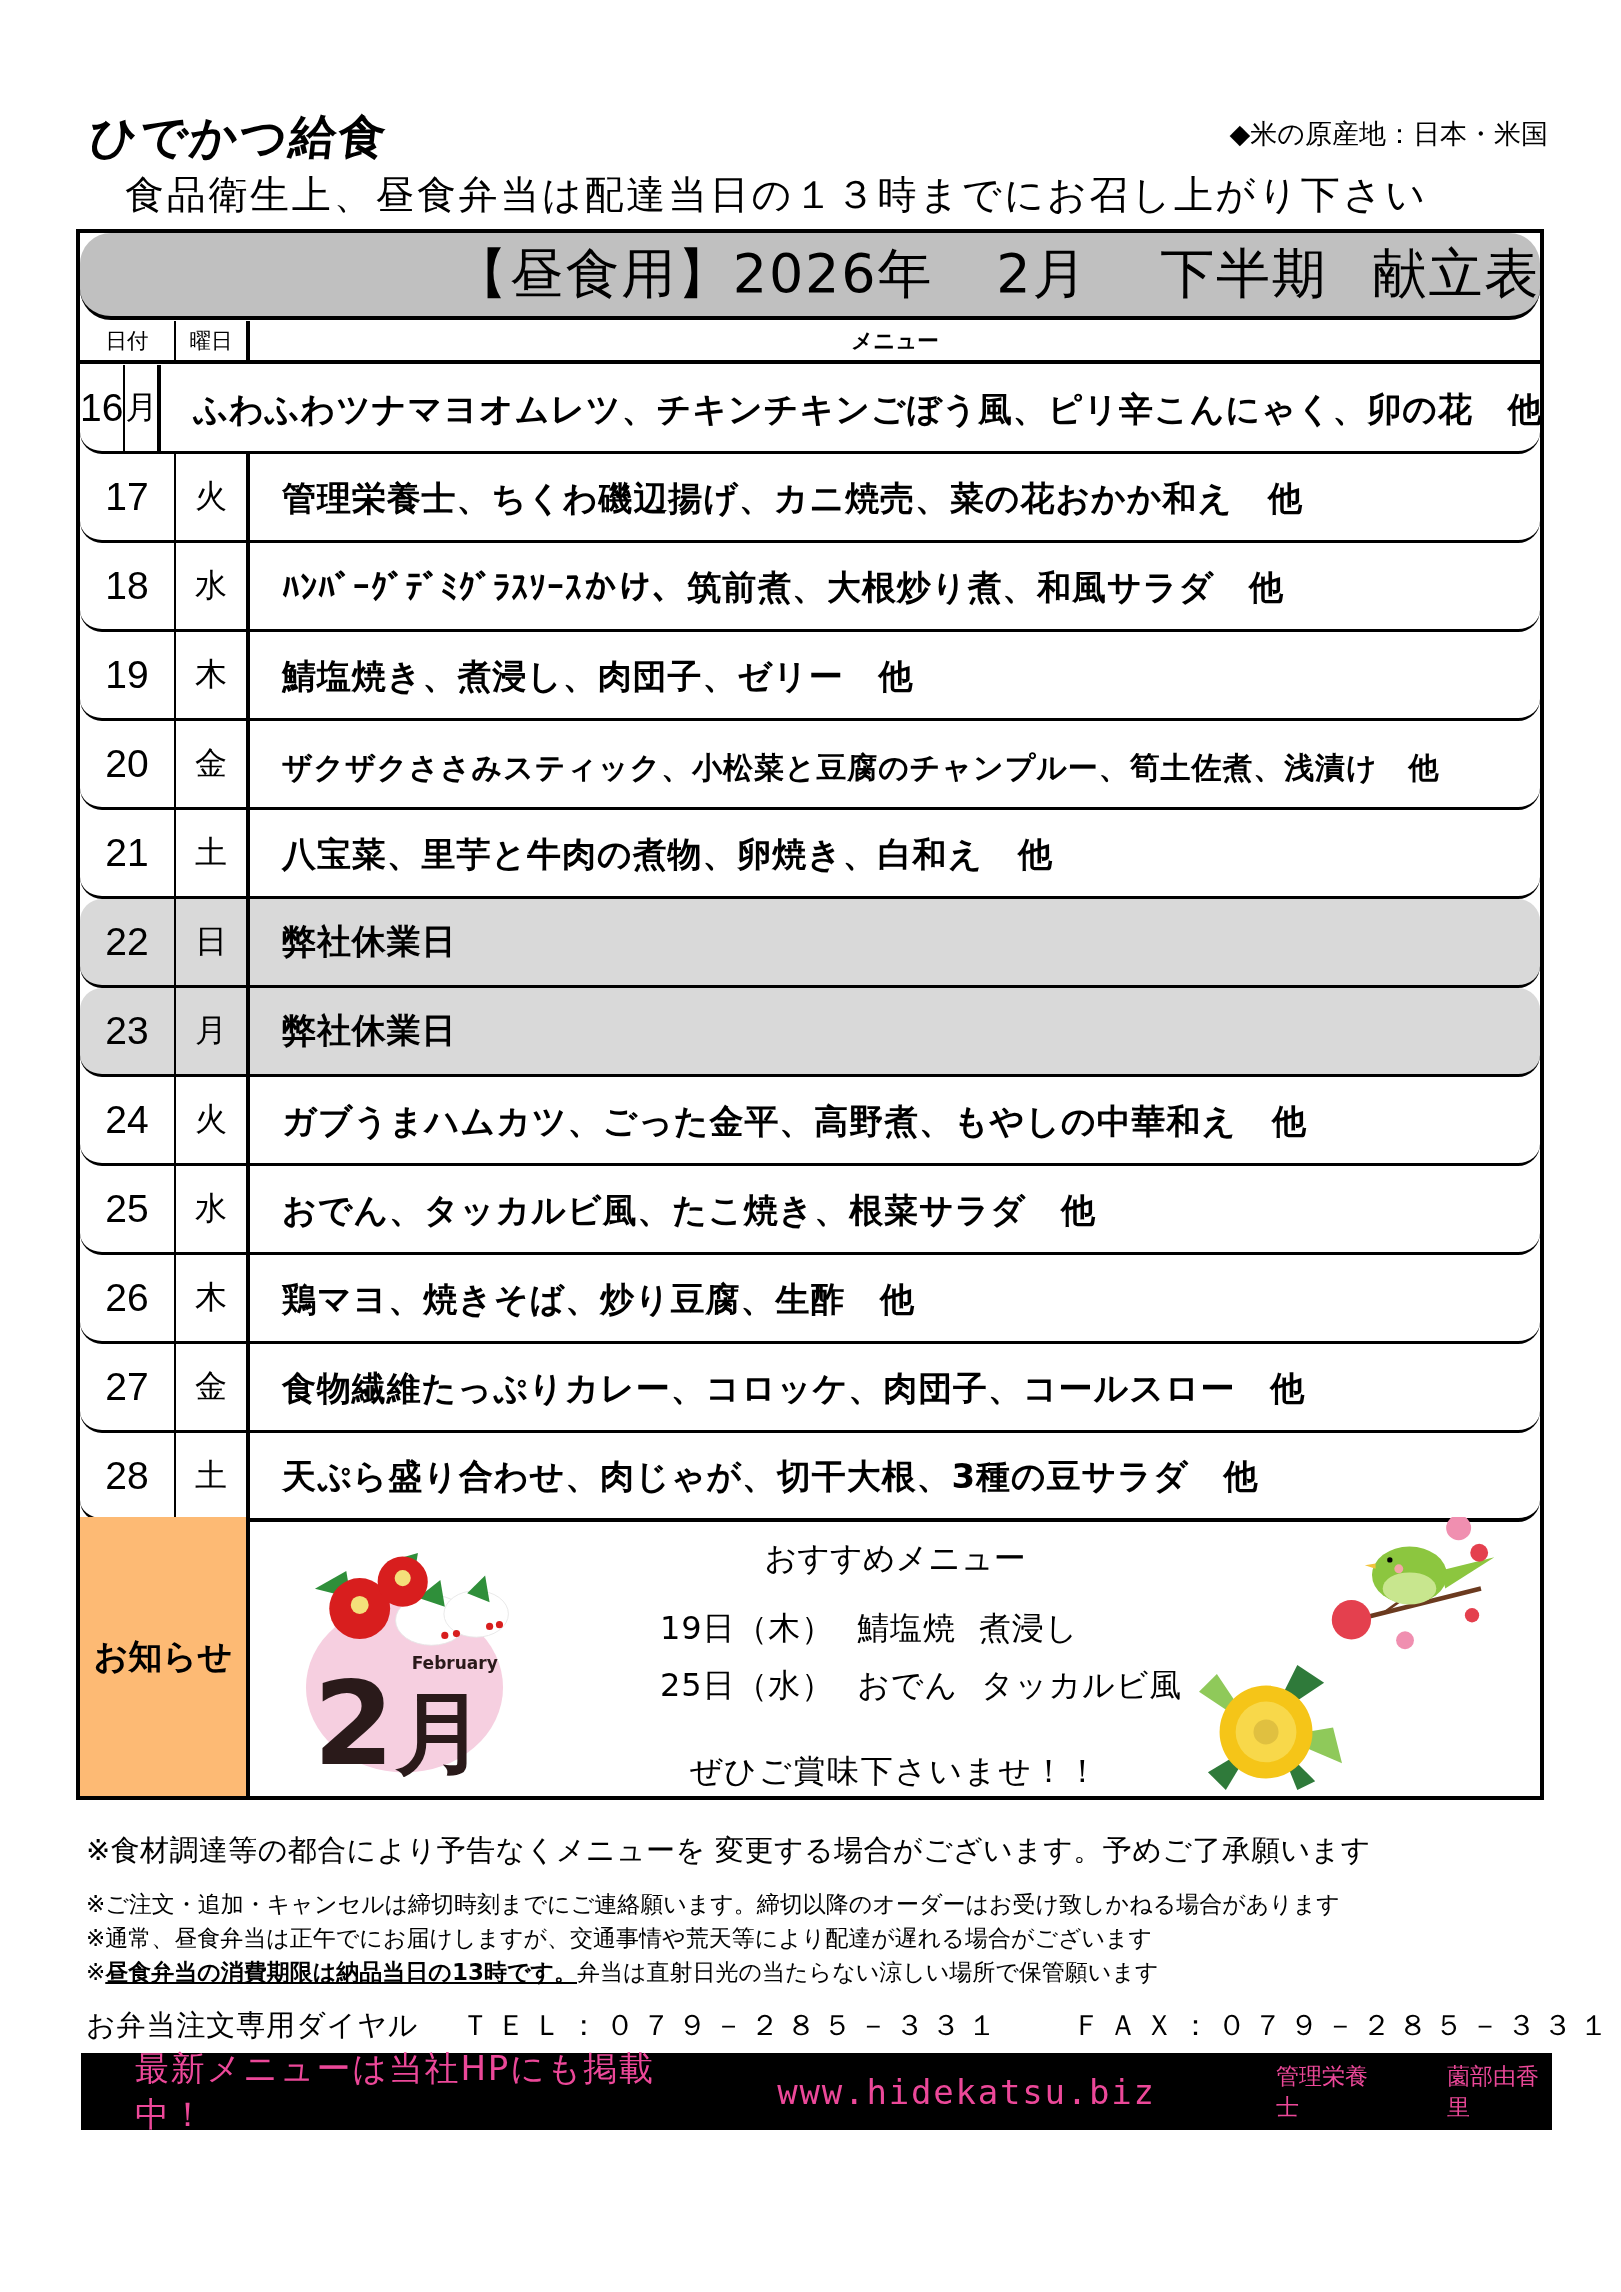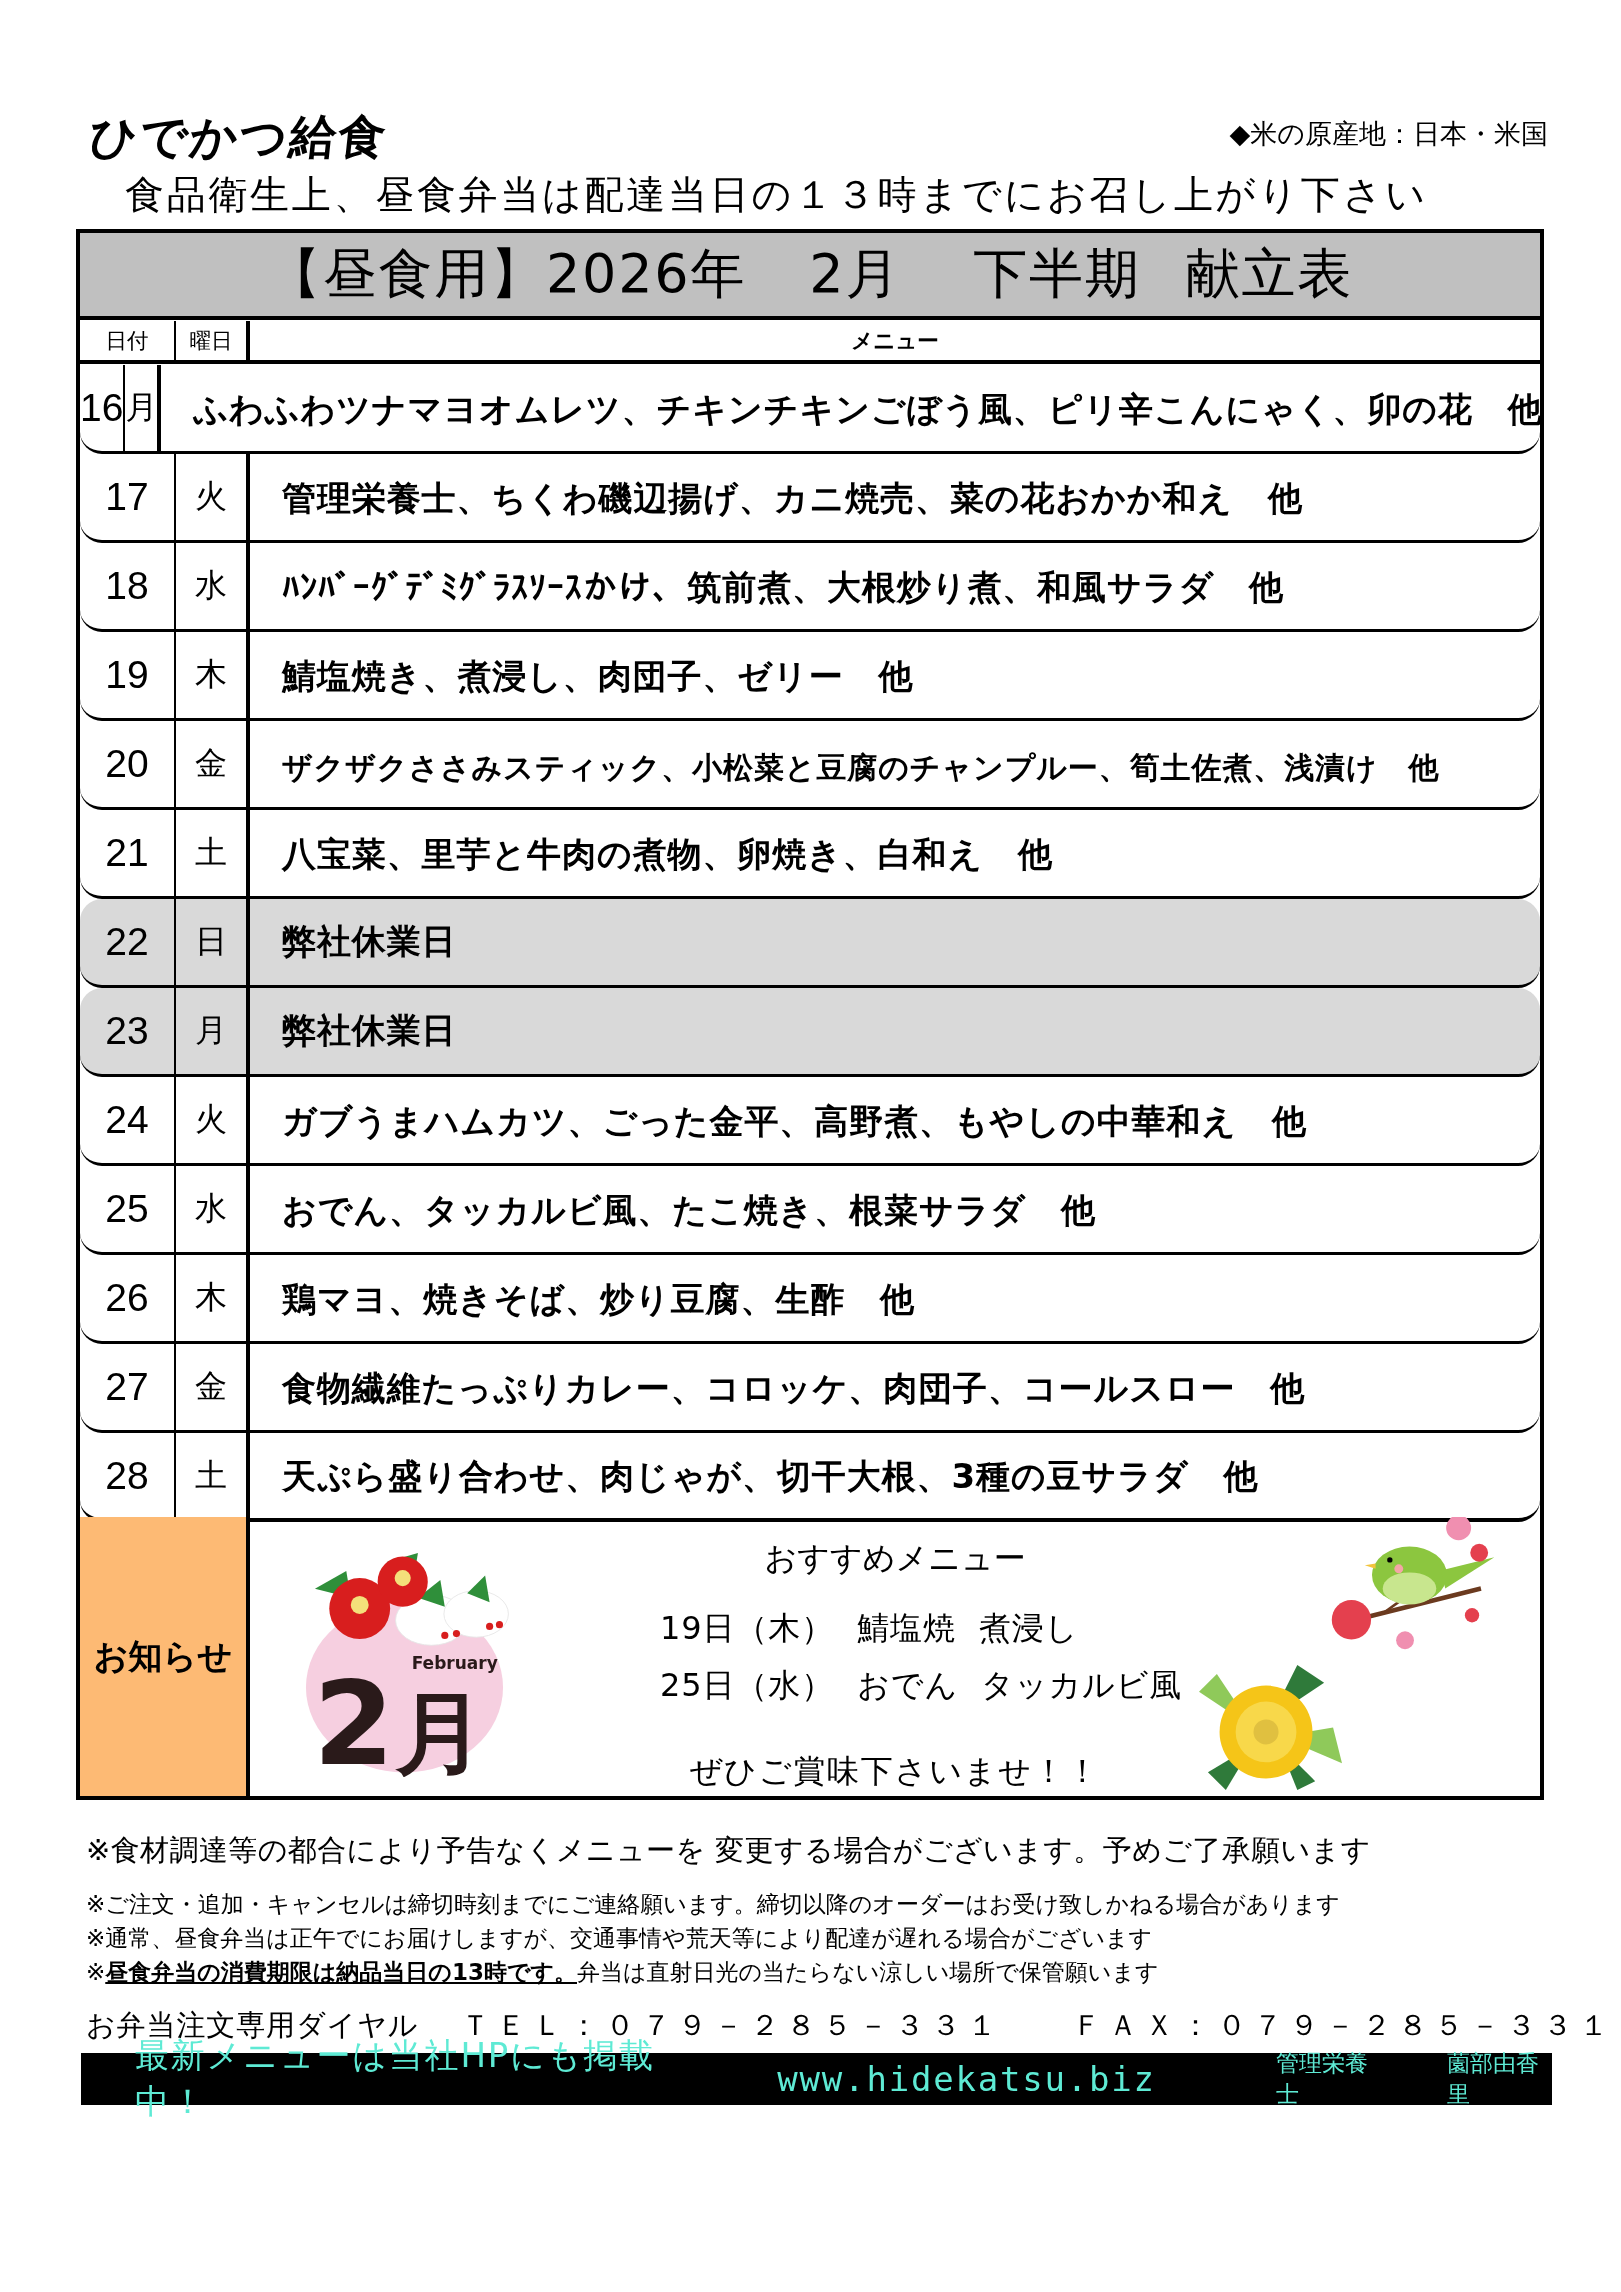--- a/index.html
+++ b/index.html
@@ -7,22 +7,22 @@
          font-family:"DejaVu Sans","Liberation Sans",sans-serif; color:#000; }
 
   .brand { position:absolute; left:90px; top:106px; font-size:47px; font-weight:900;
            letter-spacing:1.8px; transform:skewX(-6deg); font-family:"DejaVu Sans",sans-serif; }
   .origin { position:absolute; right:73px; top:116px; font-size:27px; }
   .subtitle { position:absolute; left:125px; top:168px; font-size:39px; letter-spacing:2.7px; }
 
   .sheet { position:absolute; left:76px; top:229px; width:1468px; height:1571px;
            border:4.5px solid #000; box-sizing:border-box; }
   .title-bar { position:absolute; left:0; top:0; right:0; height:83px; background:#c0c0c0;
-               border-bottom:4.5px solid #000; display:flex; align-items:center; justify-content:center;
-               font-size:54px; letter-spacing:1.8px; }
+               border-bottom:4.5px solid #000; display:flex; align-items:center; justify-content:flex-end;
+               font-size:54px; letter-spacing:1.8px;border-radius:31px; }
   .title-bar span { display:inline-block; }
   .title-bar .gap1 { width:63px; } .title-bar .gap2 { width:72px; } .title-bar .gap3 { width:45px; }
 
   .colhead { position:absolute; left:0; top:88px; right:0; height:39px; display:flex;
              border-bottom:4.5px solid #000; font-size:21.5px; }
   .colhead div { display:flex; align-items:center; justify-content:center; box-sizing:border-box; }
   .c1 { width:96px; border-right:2.7px solid #000; }
   .c2 { width:74px; border-right:4.5px solid #000; }
   .c3 { flex:1; font-weight:bold; }
 
@@ -54,21 +54,21 @@
 
   .notes { position:absolute; left:86px; top:1831px; }
   .notes .n0 { font-size:29px; font-weight:normal; letter-spacing:0.4px; margin-bottom:16px; }
   .notes .n { font-size:23px; line-height:34px; }
   .notes .u { text-decoration:underline; font-weight:bold; }
 
   .phone { position:absolute; left:86px; top:2006px; font-size:29px; letter-spacing:0.9px; display:flex; }
   .phone .tel { margin-left:36px; letter-spacing:7.2px; }
   .phone .fax { margin-left:63px; letter-spacing:7.2px; }
 
-  .footer { position:absolute; left:81px; top:2053px; width:1471px; height:52px; background:#000; color:#5eead4;
+  .footer { position:absolute; left:81px; top:2053px; width:1471px; height:77px; background:#000; color:#ec4899;
             display:flex; align-items:center;gap:39px; }
   .footer .f1 { margin-left:54px; font-size:34px; letter-spacing:1.8px; }
   .footer .f2 { margin-left:63px; font-size:34px; letter-spacing:1.8px; font-family:"DejaVu Sans Mono",monospace; }
   .footer .f3 { margin-left:81px; font-size:23px; }
   .footer .f4 { margin-left:27px; font-size:23px; }
 </style>
 </head>
 <body>
 
 <div class="brand">ひでかつ給食</div>

